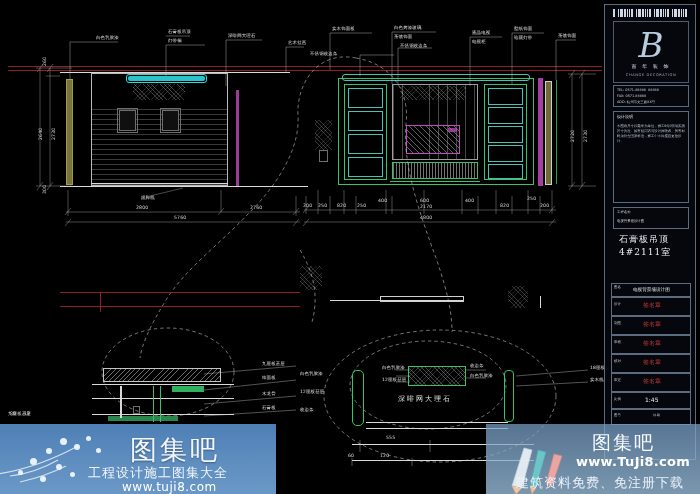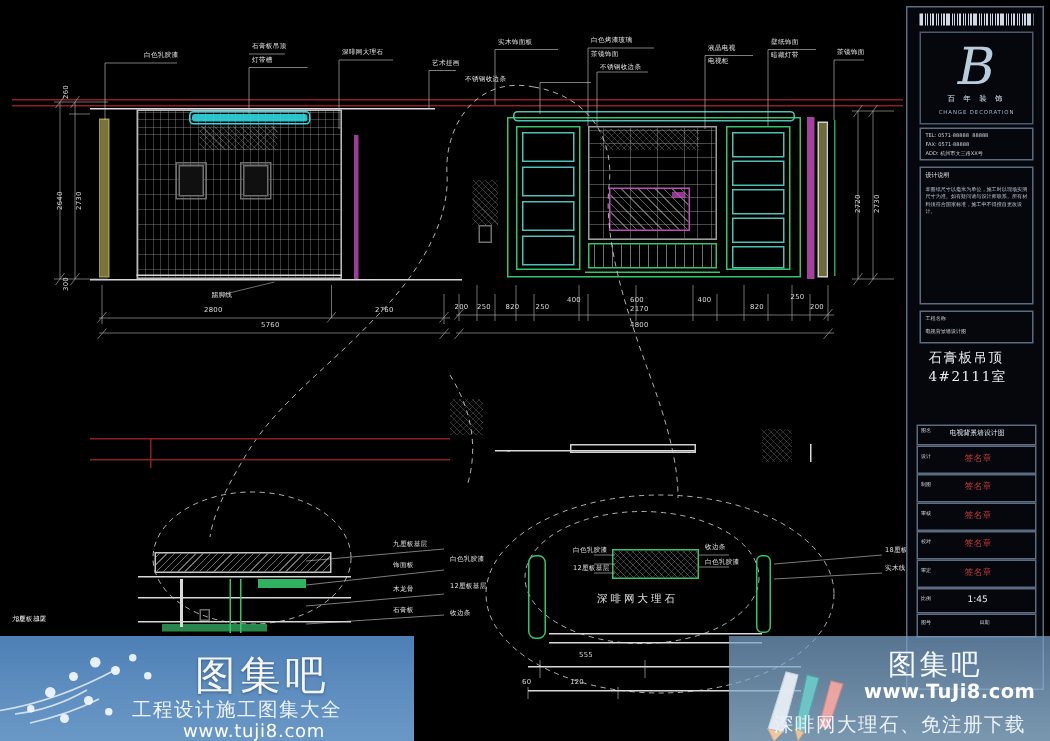--- a/index.html
+++ b/index.html
@@ -476,16 +476,16 @@
       <g opacity=".95">
         <polygon points="8,48 20,10 28,12 18,50" fill="#e8eef5" stroke="#c9d6e4" stroke-width="0.7"></polygon>
         <polygon points="8,48 18,50 12,56" fill="#f7c9a0" stroke="#d9ae88" stroke-width="0.6"></polygon>
         <polygon points="26,48 34,12 42,14 32,50" fill="#6fc7c9" stroke="#4ea8ab" stroke-width="0.7"></polygon>
         <polygon points="26,48 32,50 28,56" fill="#f3c79c" stroke="#d6a87f" stroke-width="0.6"></polygon>
         <polygon points="42,46 50,16 58,18 48,48" fill="#f2a7a2" stroke="#d48a85" stroke-width="0.7"></polygon>
       </g>
     </svg>
     <div class="big">图集吧</div>
     <div class="url">www.TuJi8.com</div>
-    <div class="sub">深啡网大理石、免注册下载</div>
+    <div class="sub">建筑资料免费、免注册下载</div>
   </div>
 
 </div>
 
 </body></html>

